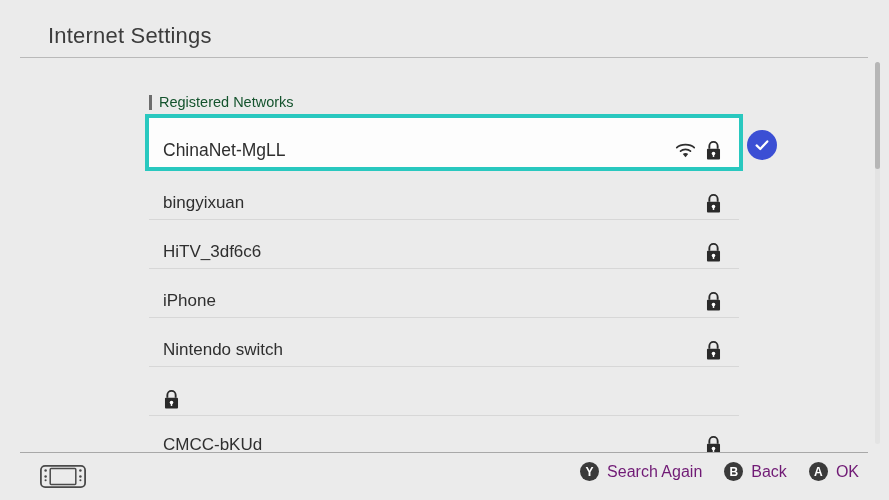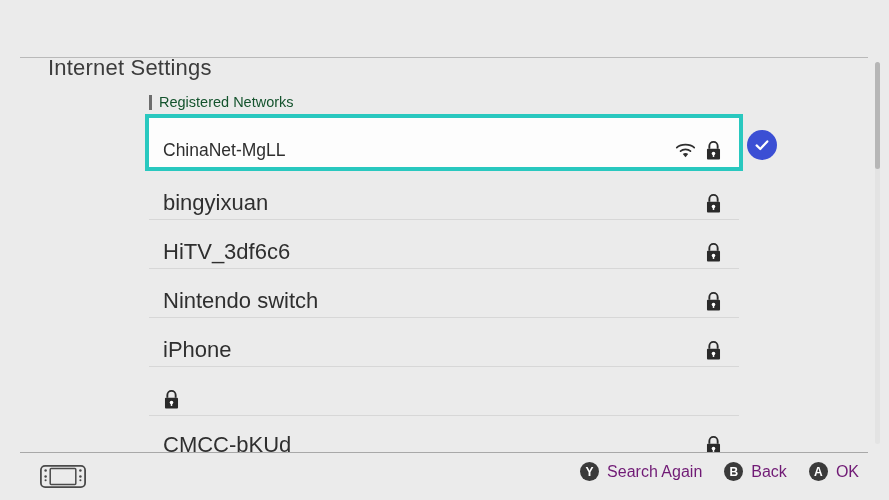--- a/index.html
+++ b/index.html
@@ -24,21 +24,20 @@
     height: 58px;
   }
   .page-title {
     position: absolute;
     left: 48px;
     top: 23px;
     font-size: 22px;
     color: #3c3c3c;
     letter-spacing: 0.2px;
     white-space: nowrap;
-    margin-top: 32px;
   }
   .header-rule {
     position: absolute;
     left: 20px;
     top: 57px;
     width: 848px;
     height: 1px;
     background: #b9b9b9;
   }
 
@@ -85,21 +84,21 @@
     box-sizing: border-box;
     display: flex;
     align-items: center;
     padding: 16px 0 0 14px;
     border-bottom: 1px solid #d7d7d7;
   }
   .row:last-child {
     border-bottom: 7px solid #000000;
   }
   .row-name {
-    font-size: 22px;
+    font-size: 17px;
     color: #2f2f2f;
     white-space: nowrap;
     flex: 1;
   }
   .row-icons {
     display: flex;
     align-items: center;
     gap: 9px;
     padding-right: 17px;
   }
@@ -286,35 +285,35 @@
             <path d="M4.6 9.2 V6.3 a4.4 4.4 0 0 1 8.8 0 V9.2" fill="none" stroke="#2a2a2a" stroke-width="2"></path>
             <rect x="2.1" y="9.2" width="13.8" height="11.3" rx="1" fill="#2a2a2a"></rect>
             <circle cx="9" cy="14.2" r="1.9" fill="#ffffff"></circle>
             <rect x="8.2" y="14.2" width="1.6" height="3.6" fill="#ffffff"></rect>
           </svg>
         </span>
       </span>
     </div>
 
     <div class="row">
+      <span class="row-name">iPhone</span>
+      <span class="row-icons">
+        <span>
+          <svg class="icon-lock" viewBox="0 0 18 22" xmlns="http://www.w3.org/2000/svg">
+            <path d="M4.6 9.2 V6.3 a4.4 4.4 0 0 1 8.8 0 V9.2" fill="none" stroke="#2a2a2a" stroke-width="2"></path>
+            <rect x="2.1" y="9.2" width="13.8" height="11.3" rx="1" fill="#2a2a2a"></rect>
+            <circle cx="9" cy="14.2" r="1.9" fill="#ffffff"></circle>
+            <rect x="8.2" y="14.2" width="1.6" height="3.6" fill="#ffffff"></rect>
+          </svg>
+        </span>
+      </span>
+    </div>
+
+    <div class="row">
       <span class="row-name">Nintendo switch</span>
-      <span class="row-icons">
-        <span>
-          <svg class="icon-lock" viewBox="0 0 18 22" xmlns="http://www.w3.org/2000/svg">
-            <path d="M4.6 9.2 V6.3 a4.4 4.4 0 0 1 8.8 0 V9.2" fill="none" stroke="#2a2a2a" stroke-width="2"></path>
-            <rect x="2.1" y="9.2" width="13.8" height="11.3" rx="1" fill="#2a2a2a"></rect>
-            <circle cx="9" cy="14.2" r="1.9" fill="#ffffff"></circle>
-            <rect x="8.2" y="14.2" width="1.6" height="3.6" fill="#ffffff"></rect>
-          </svg>
-        </span>
-      </span>
-    </div>
-
-    <div class="row">
-      <span class="row-name">iPhone</span>
       <span class="row-icons">
         <span>
           <svg class="icon-lock" viewBox="0 0 18 22" xmlns="http://www.w3.org/2000/svg">
             <path d="M4.6 9.2 V6.3 a4.4 4.4 0 0 1 8.8 0 V9.2" fill="none" stroke="#2a2a2a" stroke-width="2"></path>
             <rect x="2.1" y="9.2" width="13.8" height="11.3" rx="1" fill="#2a2a2a"></rect>
             <circle cx="9" cy="14.2" r="1.9" fill="#ffffff"></circle>
             <rect x="8.2" y="14.2" width="1.6" height="3.6" fill="#ffffff"></rect>
           </svg>
         </span>
       </span>

